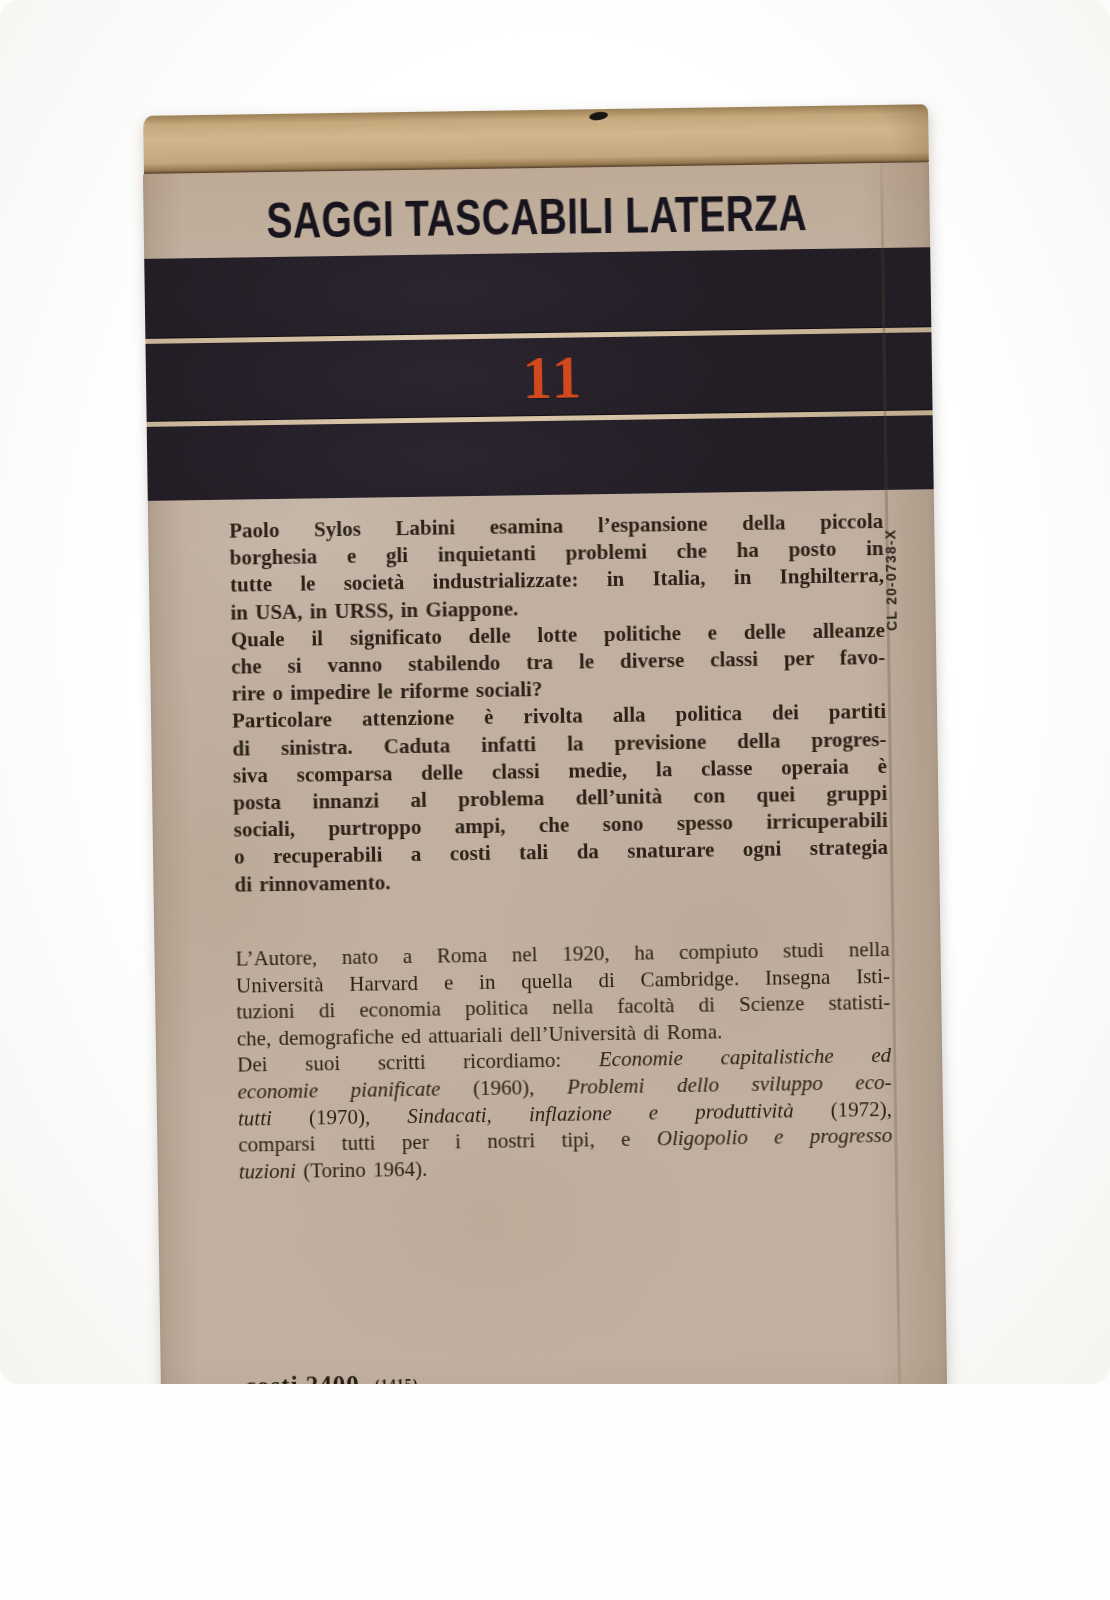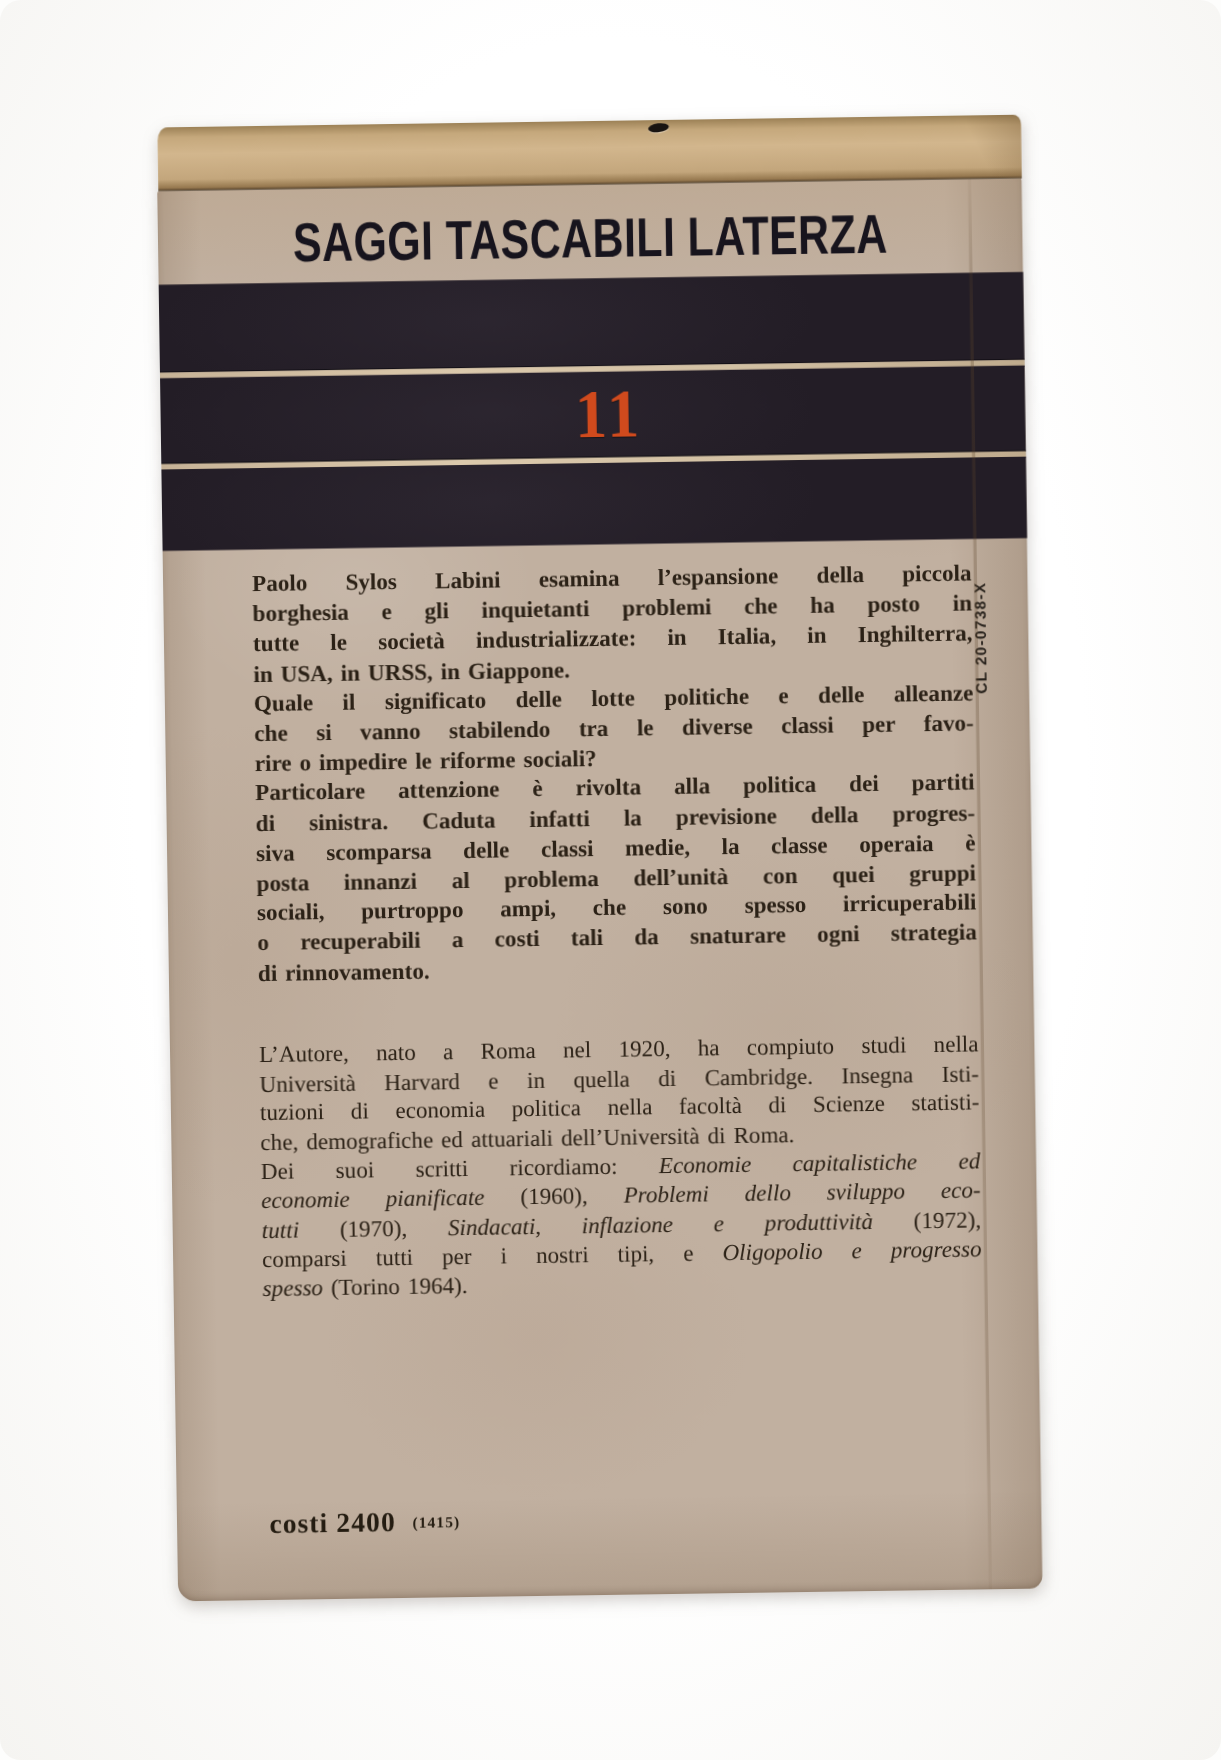--- a/index.html
+++ b/index.html
@@ -2,21 +2,21 @@
 <html><head>
 <meta charset="utf-8">
 <style>
   html,body{margin:0;padding:0;}
   body{
     width:1110px;height:1600px;overflow:hidden;
     background:#fdfdfc;
     font-family:"Liberation Serif", serif;
   }
   .photo{
-    position:relative;width:1110px;height:1600px;
+    position:relative;width:1110px;height:1384px;
     background:radial-gradient(ellipse at 50% 45%, #ffffff 55%, #f5f4f1 100%);
     overflow:hidden;
     border-radius:19px;
   }
   
   .book{
     position:absolute;left:152px;top:110px;width:786px;height:1340px;
     transform:rotate(-0.85deg);transform-origin:50% 50%;
     filter:drop-shadow(1px 5px 7px rgba(90,80,70,.28));
   }
@@ -156,21 +156,21 @@
 
       <div class="textblock bio">
           <div class="tline just"><span>L’Autore, nato a Roma nel 1920, ha compiuto studi nella</span></div>
           <div class="tline just"><span>Università Harvard e in quella di Cambridge. Insegna Isti-</span></div>
           <div class="tline just"><span>tuzioni di economia politica nella facoltà di Scienze statisti-</span></div>
           <div class="tline"><span>che, demografiche ed attuariali dell’Università di Roma.</span></div>
           <div class="tline just"><span>Dei suoi scritti ricordiamo: </span><span class="it">Economie capitalistiche ed</span></div>
           <div class="tline just"><span class="it">economie pianificate</span><span> (1960), </span><span class="it">Problemi dello sviluppo eco-</span></div>
           <div class="tline just"><span class="it">tutti</span><span> (1970), </span><span class="it">Sindacati, inflazione e produttività</span><span> (1972),</span></div>
           <div class="tline just"><span>comparsi tutti per i nostri tipi, e </span><span class="it">Oligopolio e progresso</span></div>
-          <div class="tline"><span class="it">spesso</span><span> (Torino 1964).</span></div>
+          <div class="tline"><span class="it">tuzioni</span><span> (Torino 1964).</span></div>
         </div>
 
       <div class="price">
         <span>costi</span>
         <span>2400</span>
         <span class="code">(1415)</span>
       </div>
 
       <div class="crease"></div>
     </div>

